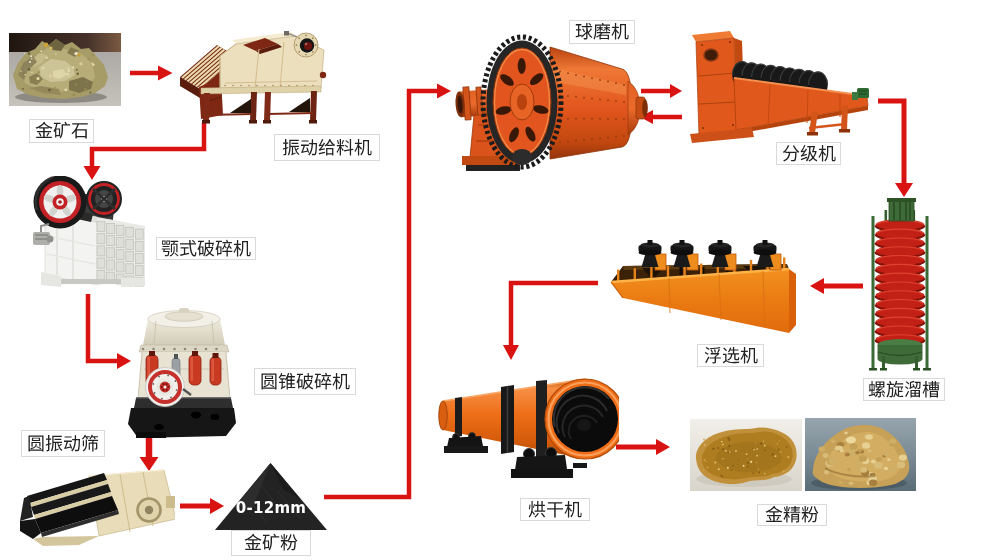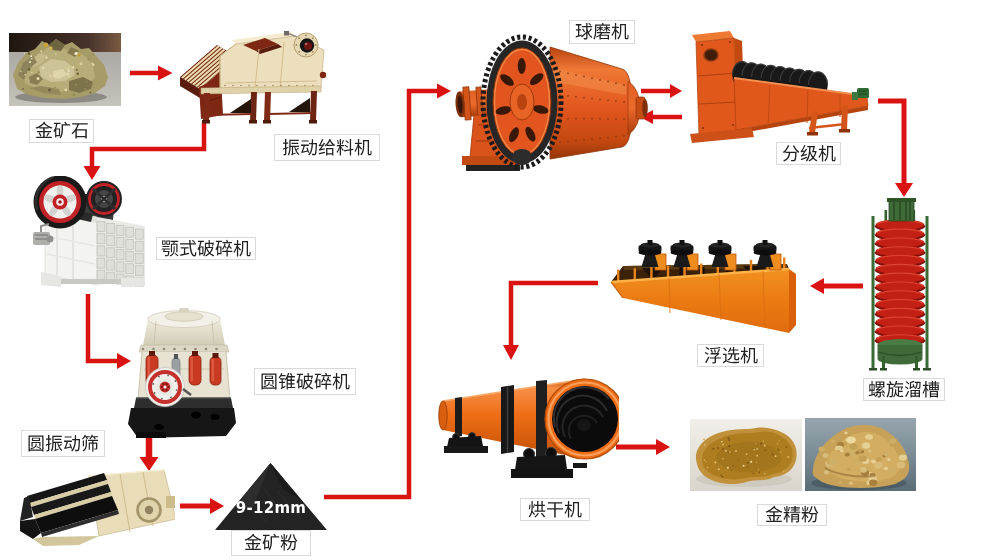--- a/index.html
+++ b/index.html
@@ -773,21 +773,21 @@
 <ellipse cx="64" cy="19" rx="4" ry="2.8" fill="#e6cf92"></ellipse>
 <ellipse cx="34" cy="30" rx="4" ry="2.6" fill="#e2cb8c"></ellipse>
 </svg>
 <div class="trinode">
 <svg width="112" height="67" viewBox="0 0 112 67">
 <polygon points="55.5,0 0,67 112,67" fill="#232323"></polygon>
 <path d="M55.5 0 L22 41 L36 49 Z" fill="#2d2d2d"></path>
 <path d="M55.5 0 L86 37 L68 26 Z" fill="#1b1b1b"></path>
 <path d="M32 34 L52 60 M62 28 L86 56 M46 22 L60 40" stroke="#333" stroke-width="1" opacity="0.8"></path>
 </svg>
-<div class="trisize">9-12mm</div>
+<div class="trisize">0-12mm</div>
 </div>
 <div class="label" style="left:29px;top:119px;width:65px;height:24px">
 <span class="sr">金矿石</span>
 <svg class="ltext" height="22" role="img" width="54" aria-label="金矿石">
         <path fill="#222" transform="translate(0 17)" d="M3.6 -3.9C4.2 -2.9 4.9 -1.5 5.2 -0.6L6.4 -1.1C6.1 -2 5.4 -3.4 4.7 -4.4ZM13.2 -4.4C12.7 -3.4 11.9 -1.9 11.3 -1L12.3 -0.6C13 -1.4 13.8 -2.7 14.5 -3.9ZM9 -15.3C7.3 -12.6 3.9 -10.5 0.5 -9.4C0.9 -9.1 1.3 -8.5 1.5 -8.2C2.4 -8.5 3.4 -8.9 4.3 -9.5L4.3 -8.5L8.2 -8.5L8.2 -6L2 -6L2 -4.8L8.2 -4.8L8.2 -0.3L1.2 -0.3L1.2 0.9L16.8 0.9L16.8 -0.3L9.7 -0.3L9.7 -4.8L16 -4.8L16 -6L9.7 -6L9.7 -8.5L13.6 -8.5L13.6 -9.6C14.6 -9 15.6 -8.6 16.5 -8.2C16.8 -8.6 17.2 -9.1 17.5 -9.4C14.8 -10.3 11.6 -12.1 9.8 -14.1L10.2 -14.7ZM13.4 -9.7L4.8 -9.7C6.4 -10.7 7.8 -11.8 9 -13.1C10.2 -11.9 11.8 -10.7 13.4 -9.7ZM29.4 -14.7C29.8 -14.1 30.3 -13.3 30.6 -12.7L26.6 -12.7L26.6 -7.9C26.6 -5.4 26.4 -1.9 24.6 0.6C24.9 0.7 25.5 1.2 25.7 1.4C27.6 -1.2 28 -5.1 28 -7.9L28 -11.4L35.2 -11.4L35.2 -12.7L31.5 -12.7L32 -13C31.7 -13.6 31.1 -14.5 30.6 -15.2ZM18.9 -14.2L18.9 -12.9L21.1 -12.9C20.6 -10.2 19.8 -7.6 18.5 -5.9C18.8 -5.6 19.1 -4.8 19.2 -4.4C19.5 -4.9 19.8 -5.4 20.1 -5.9L20.1 0.6L21.3 0.6L21.3 -0.8L25.1 -0.8L25.1 -8.6L21.3 -8.6C21.8 -10 22.2 -11.4 22.4 -12.9L25.6 -12.9L25.6 -14.2ZM21.3 -7.4L23.9 -7.4L23.9 -2L21.3 -2ZM37.2 -13.8L37.2 -12.4L42.4 -12.4C41.3 -9.2 39.3 -5.8 36.5 -3.7C36.7 -3.5 37.2 -3 37.4 -2.7C38.5 -3.5 39.5 -4.6 40.4 -5.7L40.4 1.4L41.8 1.4L41.8 0.2L50.3 0.2L50.3 1.4L51.8 1.4L51.8 -7.7L41.7 -7.7C42.6 -9.2 43.3 -10.8 43.9 -12.4L52.8 -12.4L52.8 -13.8ZM41.8 -1.1L41.8 -6.4L50.3 -6.4L50.3 -1.1Z"></path>
       </svg>
 </div>
     <div class="label" style="left:274px;top:134px;width:106px;height:27px">
 <span class="sr">振动给料机</span>
 <svg class="ltext" height="22" role="img" width="90" aria-label="振动给料机">

